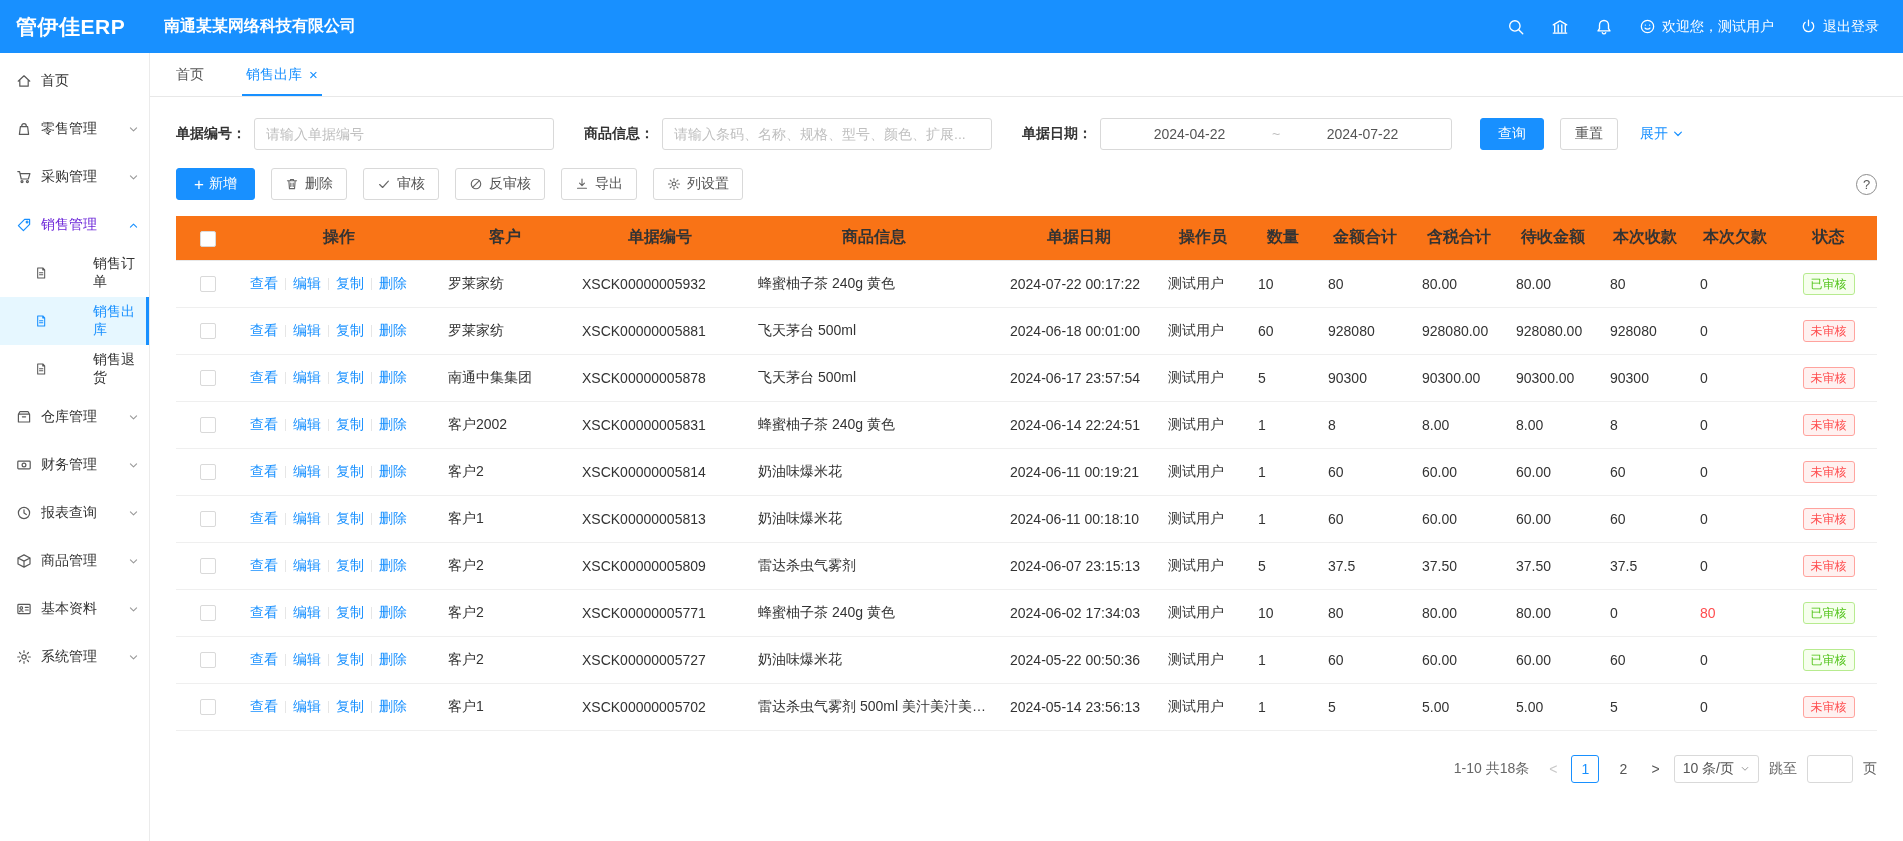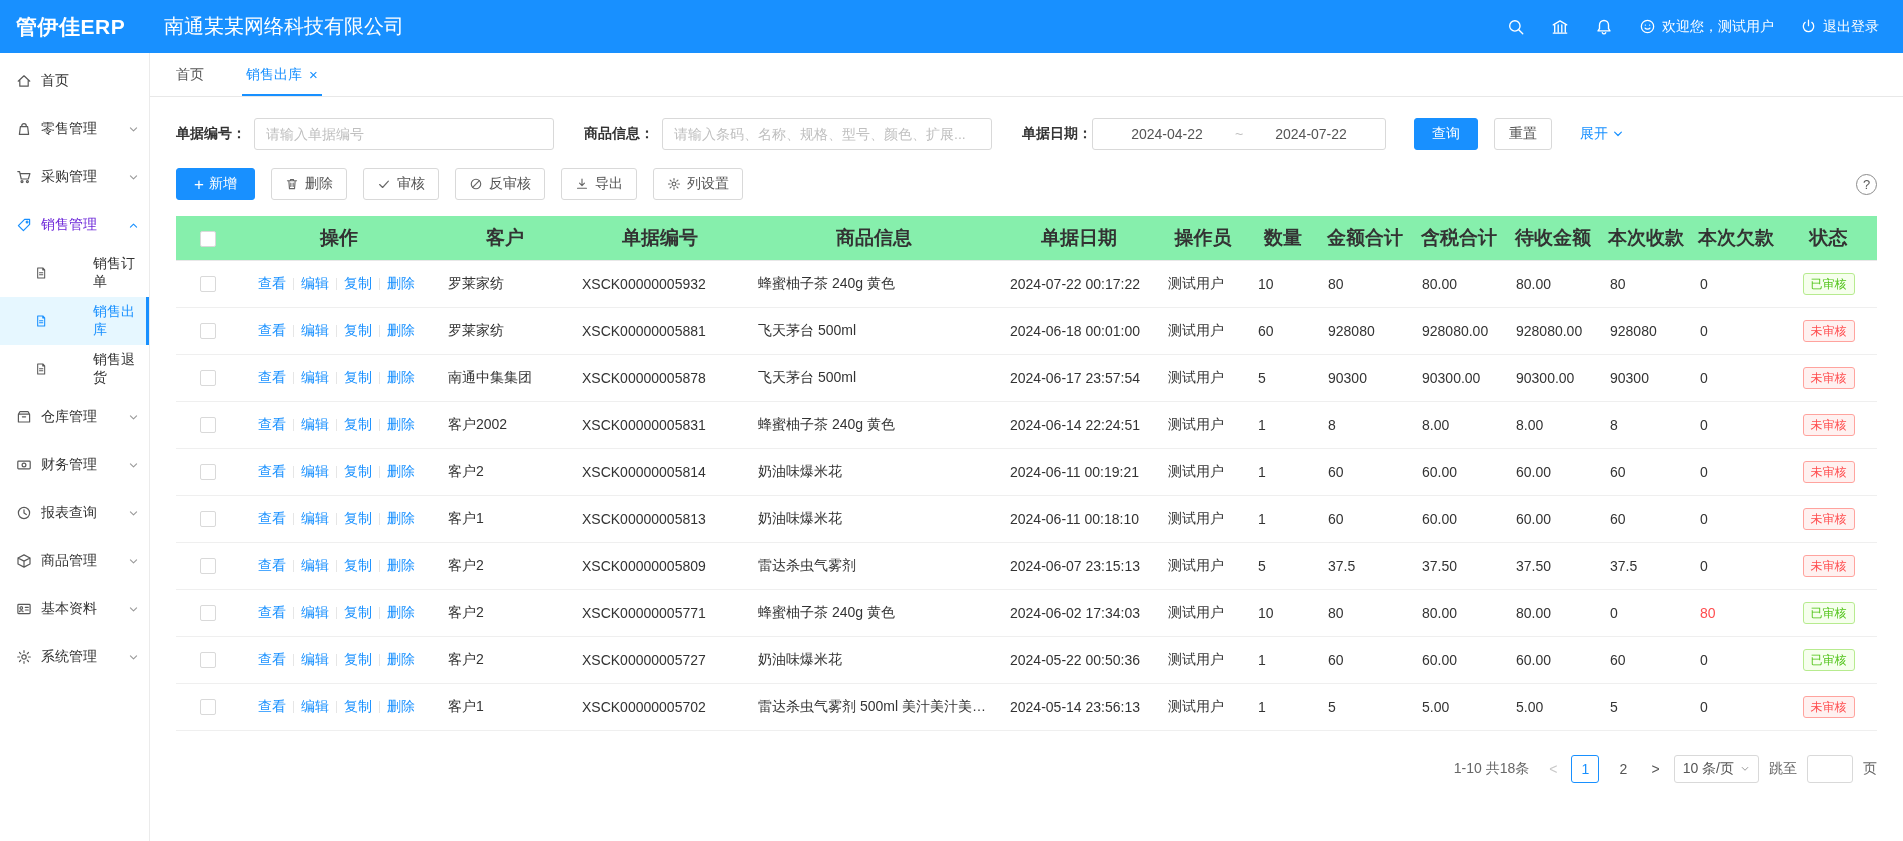--- a/index.html
+++ b/index.html
@@ -10,21 +10,21 @@
     fill:none; stroke:currentColor; stroke-width:1.2; stroke-linecap:round; stroke-linejoin:round;
   }
   svg.chev { stroke-width:1.6; }
   svg.tool-ic { stroke-width:1.3; }
 
   .app { display:flex; flex-direction:column; width:100%; height:100%; }
 
   
   .app-header { flex:0 0 53px; background:#1890ff; display:flex; align-items:center; color:#fff; padding-right:24px; }
   .logo { width:150px; padding-left:16px; font-size:21px; font-weight:bold; letter-spacing:.5px; flex:none; }
-  .company { font-size:20px; font-weight:400; margin-left:14px; }
+  .company { font-size:16px; font-weight:700; margin-left:14px; }
   .header-right { margin-left:auto; display:flex; align-items:center; gap:26px; }
   .hicon { display:flex; cursor:pointer; }
   .hicon svg { width:18px; height:18px; }
   .huser { display:flex; align-items:center; gap:6px; font-size:14px; cursor:pointer; }
   .huser svg { width:17px; height:17px; }
 
   
   .app-body { flex:1; display:flex; min-height:0; }
   .sidebar { flex:0 0 150px; background:#fff; border-right:1px solid #ebebeb; padding-top:4px; }
   .side-item { height:48px; display:flex; align-items:center; gap:9px; padding:0 10px 0 16px; font-size:14px; color:#333; cursor:pointer; }
@@ -48,46 +48,46 @@
   .tab-close { font-size:15px; line-height:1; }
 
   
   .filterbar { display:flex; align-items:center; padding:21px 26px 10px; }
   .flabel { font-weight:bold; color:#333; flex:none; }
   .finput { height:32px; border:1px solid #d9d9d9; border-radius:3px; padding:0 11px; font-size:14px; color:#333; outline:none; margin-left:8px; font-family:inherit; }
   .finput::placeholder { color:#bfbfbf; }
   .finput.doc-no { width:300px; }
   .finput.product { width:330px; }
   .g2 { margin-left:30px; }
-  .daterange { height:32px; width:294px; border:1px solid #d9d9d9; border-radius:3px; display:flex; align-items:center; margin-left:0; padding:0 10px; color:#555; cursor:pointer; }
+  .daterange { height:32px; width:352px; border:1px solid #d9d9d9; border-radius:3px; display:flex; align-items:center; margin-left:8px; padding:0 10px; color:#555; cursor:pointer; }
   .dval { flex:1; text-align:center; }
   .dsep { color:#bfbfbf; padding:0 4px; }
   .btn { height:32px; border-radius:3px; font-size:14px; cursor:pointer; font-family:inherit; display:inline-flex; align-items:center; justify-content:center; }
   .btn.primary { background:#1890ff; border:1px solid #1890ff; color:#fff; padding:0 17px; }
   .btn.reset { background:#fff; border:1px solid #d9d9d9; color:#555; padding:0 14px; margin-left:16px; }
   .filterbar .search { margin-left:28px; }
-  .expand { color:#1890ff; margin-left:28px; display:inline-flex; align-items:center; gap:4px; cursor:pointer; }
+  .expand { color:#1890ff; margin-left:22px; display:inline-flex; align-items:center; gap:4px; cursor:pointer; }
   .expand svg { width:12px; height:12px; }
 
   
   .toolbar { display:flex; align-items:center; gap:16px; padding:8px 26px 16px; }
   .btn.tool { background:#fff; border:1px solid #d9d9d9; color:#555; padding:0 13px; gap:6px; }
   .btn.tool svg { width:14px; height:14px; color:#666; }
   .plus { font-size:17px; margin-right:5px; line-height:1; }
   .help { margin-left:auto; width:21px; height:21px; border:1px solid #8c8c8c; border-radius:50%; color:#595959; display:flex; align-items:center; justify-content:center; font-size:13px; cursor:pointer; flex:none; }
 
   
   .table-wrap { padding:0 26px; }
   table { width:100%; border-collapse:collapse; table-layout:fixed; }
-  th { background:#86efac; height:44px; font-weight:bold; font-size:19px; color:#333; text-align:center; border-bottom:1px solid #e8e8e8; padding:0 8px; white-space:nowrap; overflow:hidden; }
+  th { background:#f97316; height:44px; font-weight:bold; font-size:16px; color:#333; text-align:center; border-bottom:1px solid #e8e8e8; padding:0 8px; white-space:nowrap; overflow:hidden; }
   td { height:47px; font-size:14px; color:#333; border-bottom:1px solid #efefef; padding:0 10px; overflow:hidden; white-space:nowrap; text-overflow:ellipsis; }
   .c-center { text-align:center; }
   .cb { display:inline-block; width:16px; height:16px; border:1px solid #d9d9d9; border-radius:2px; background:#fff; vertical-align:middle; cursor:pointer; }
   .actions { display:flex; align-items:center; }
-  .link { color:#1890ff; cursor:pointer; text-decoration:none;margin-left:8px; }
+  .link { color:#1890ff; cursor:pointer; text-decoration:none; }
   .actions .link + .link { margin-left:15px; position:relative; }
   .actions .link + .link::before { content:''; position:absolute; left:-8px; top:3px; bottom:3px; width:1px; background:#e6e6e6; }
   .badge { display:inline-block; font-size:12px; line-height:1; padding:4px 7px; border-radius:3px; border:1px solid transparent; }
   .badge.green { color:#52c41a; border-color:#b7eb8f; background:#f6ffed;text-align:right; }
   .badge.red { color:#ff4d4f; border-color:#ffa39e; background:#fff1f0; }
   .red-text { color:#ff4d4f; }
 
   
   .pagination { display:flex; align-items:center; justify-content:flex-end; gap:10px; padding:24px 26px; color:#666; font-size:14px; }
   .pg-total { color:#666; margin-right:6px; }

